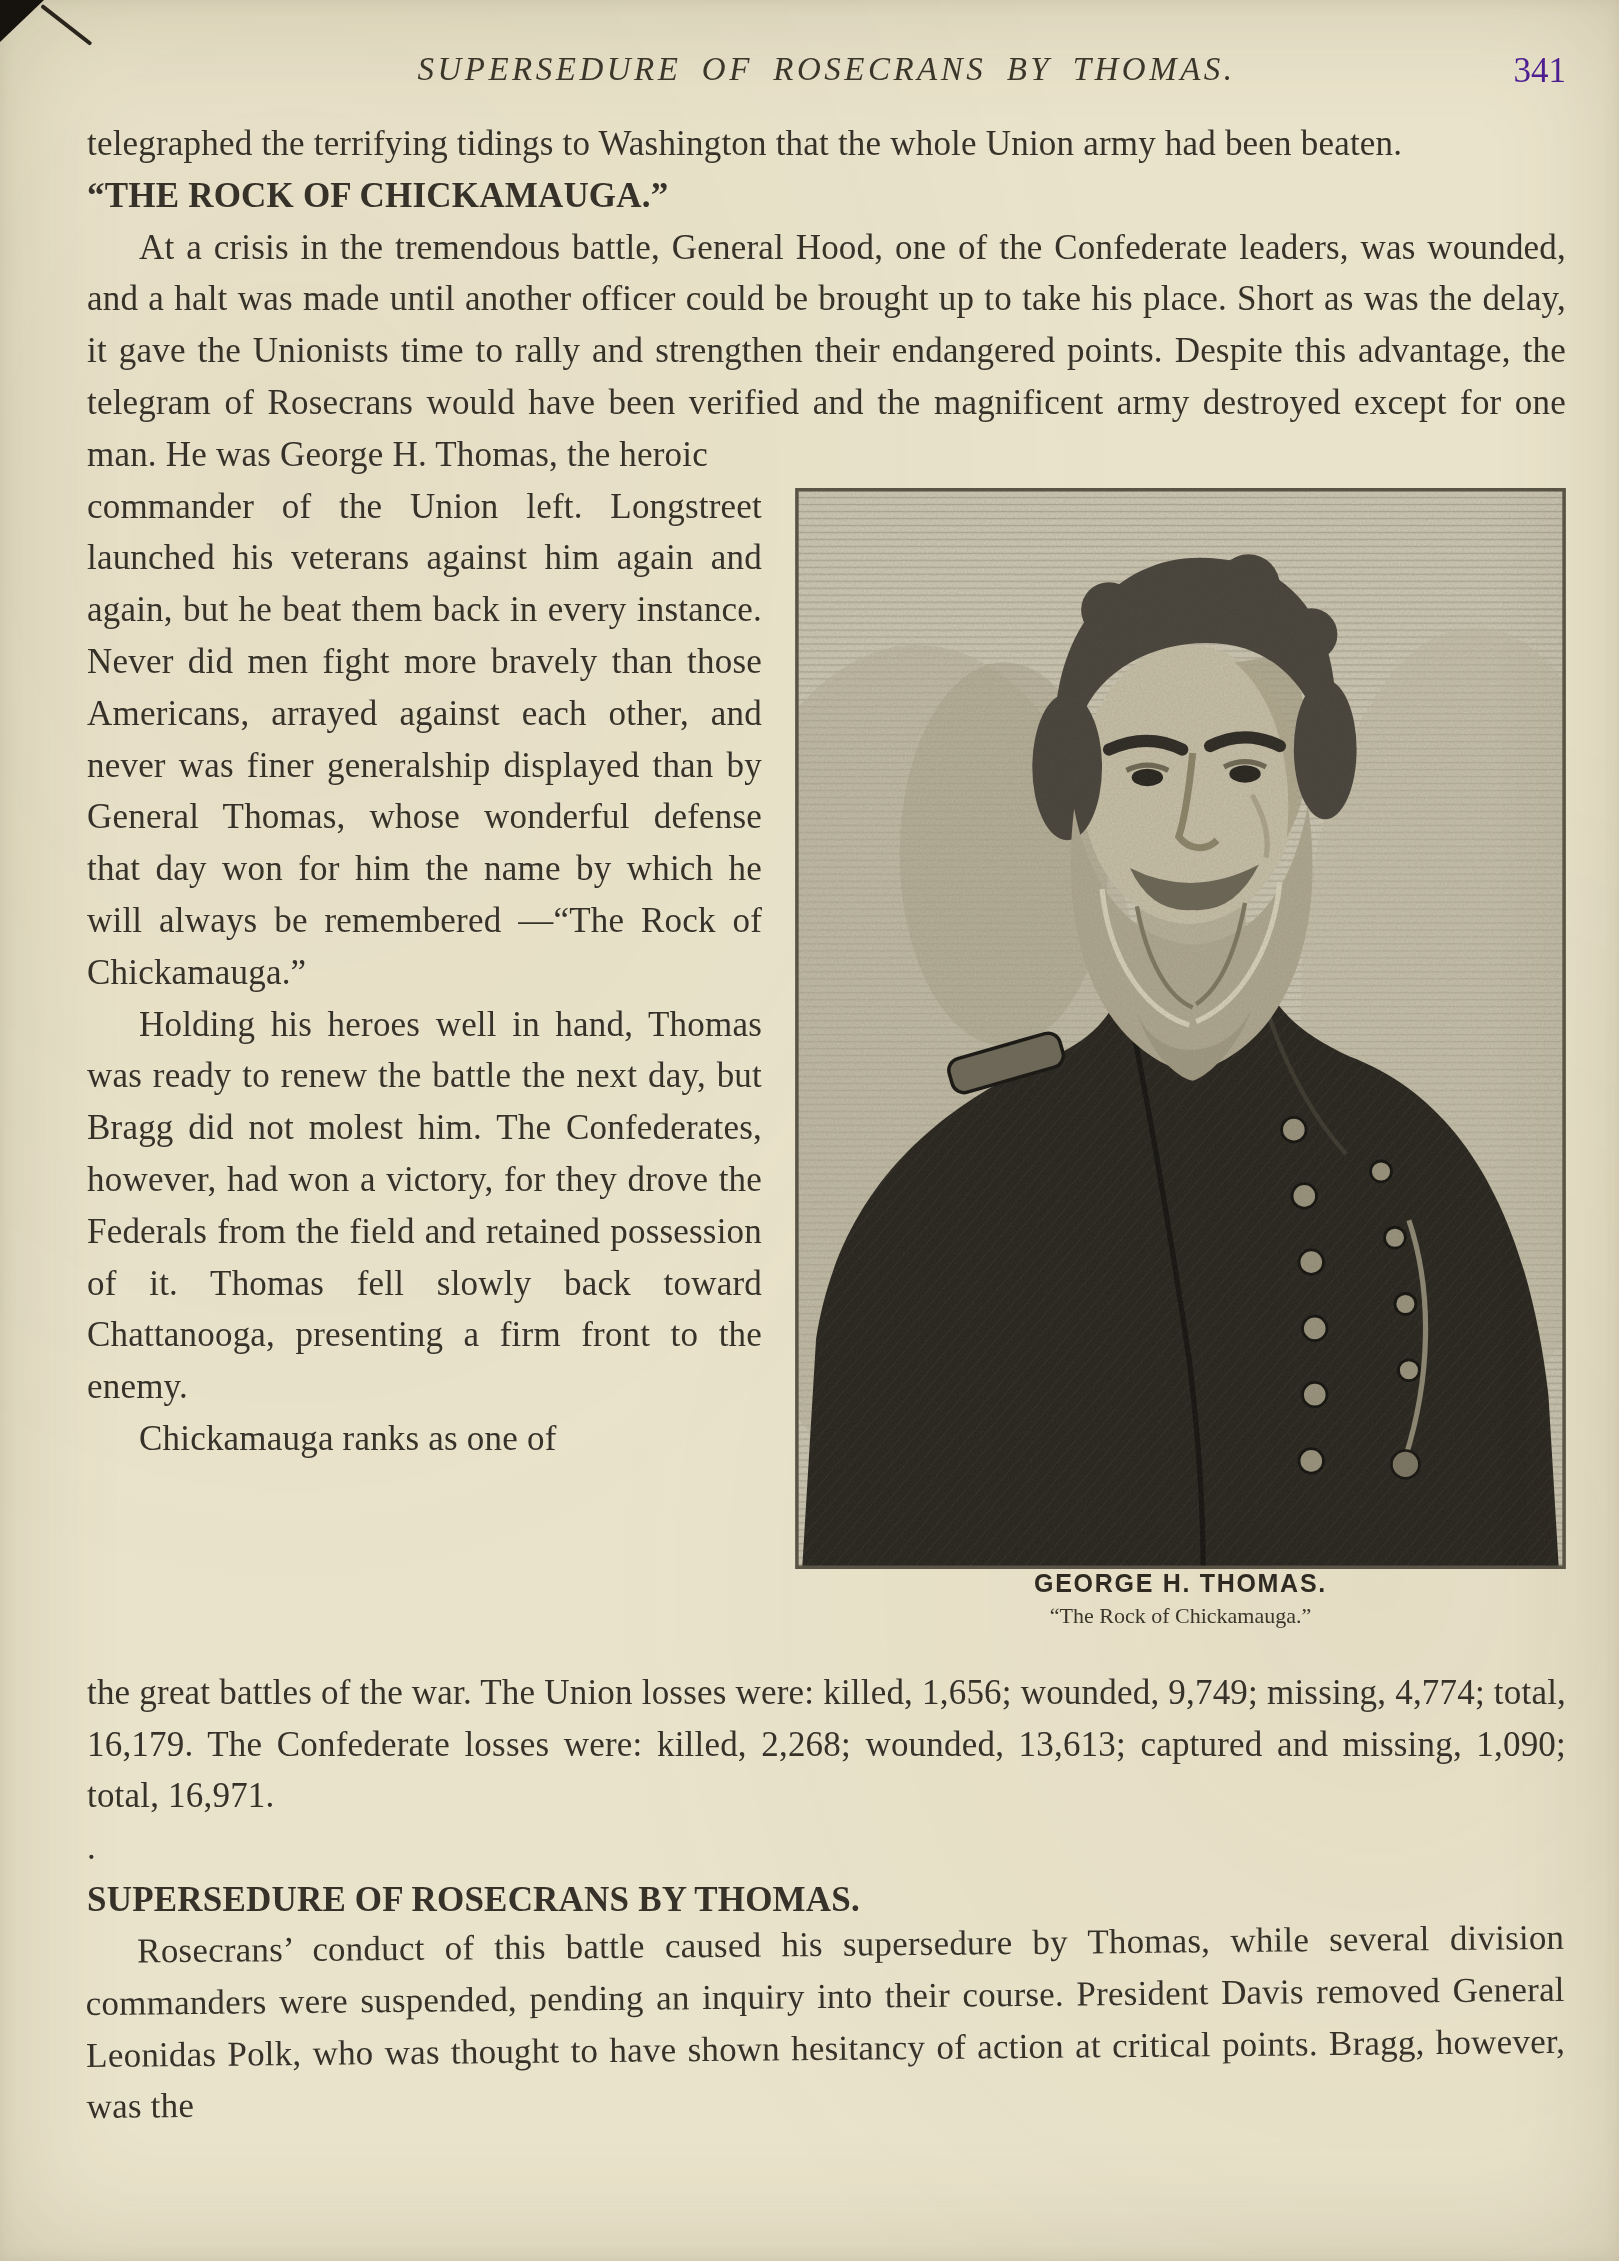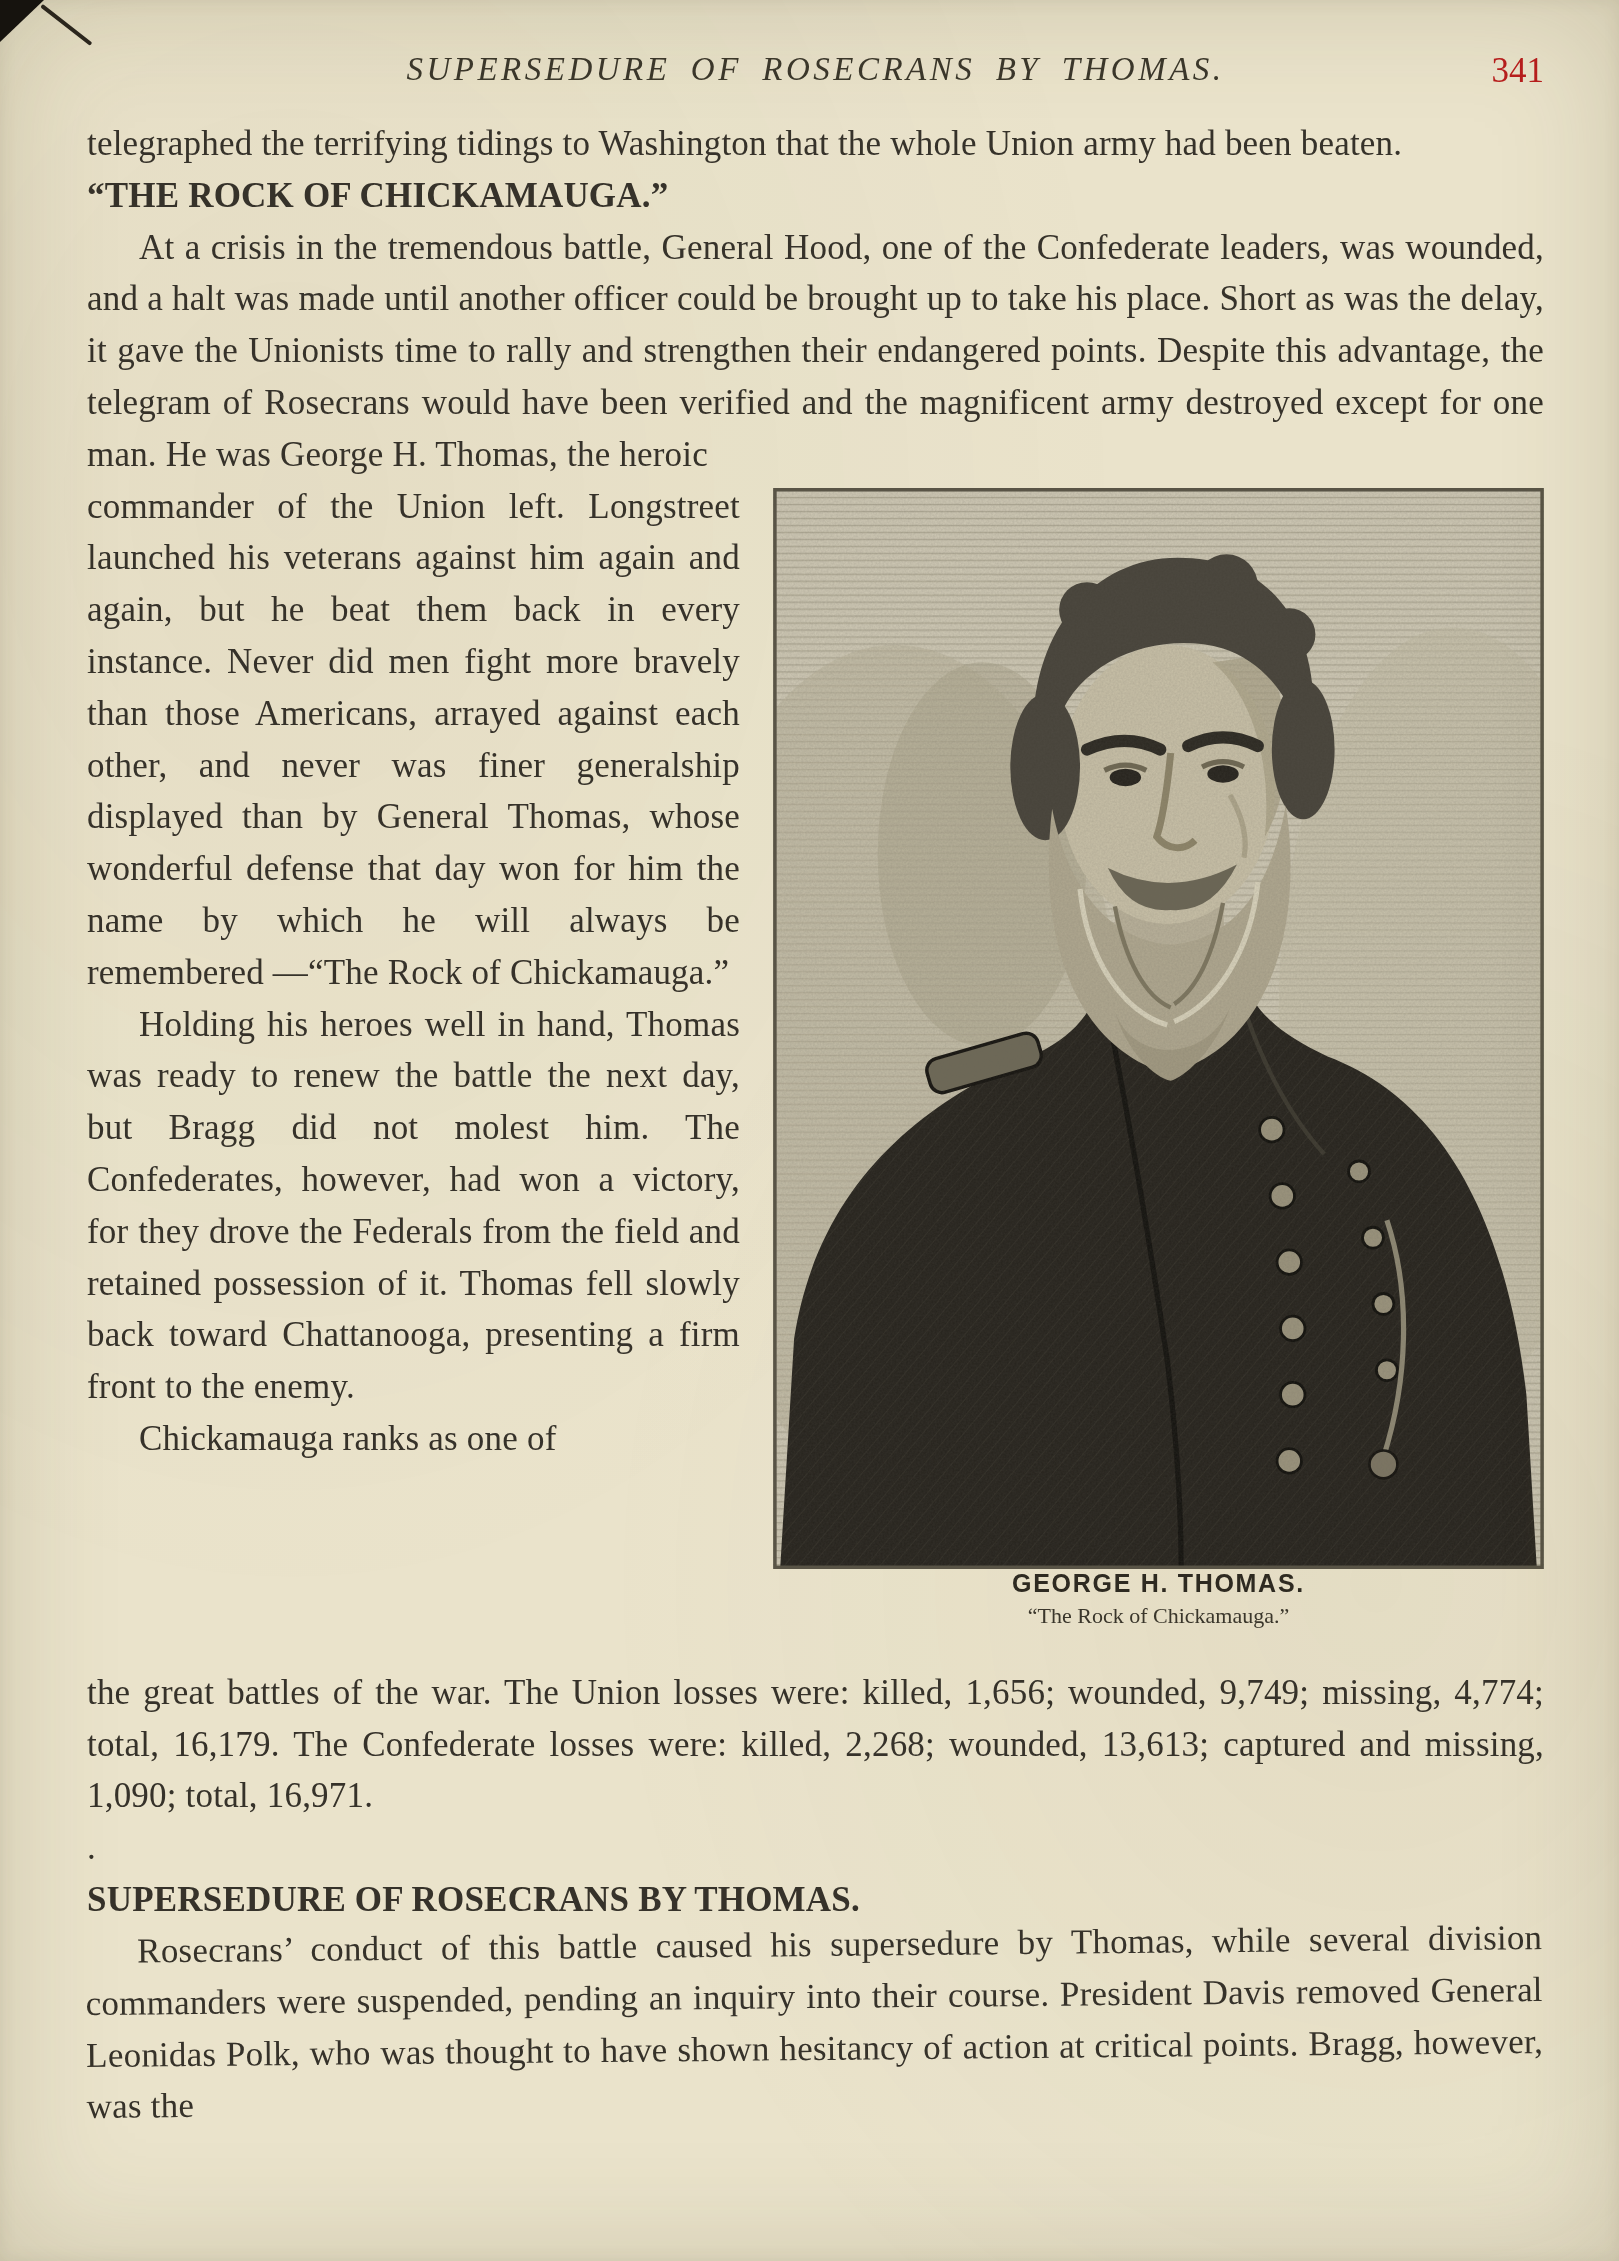--- a/index.html
+++ b/index.html
@@ -11,33 +11,33 @@
       radial-gradient(ellipse at 85% 70%, rgba(125,110,70,0.06), transparent 40%),
       #eae3cb;
     position: relative; overflow: hidden;
     font-family: "Liberation Serif", "DejaVu Serif", serif;
     color: #343026;
   }
   body::after {
     content: ""; position: absolute; inset: 0; pointer-events: none;
     box-shadow: inset 0 0 122px rgba(90,78,46,0.20), inset 0 0 17.4px rgba(90,78,46,0.10);
   }
-  .page { position: relative; padding: 51px 76px 0 87px; height: 100%; }
+  .page { position: relative; padding: 51px 54px 0 87px; height: 100%; }
 
   
   .corner-mark { position: absolute; top: 0; left: 0; width: 0; height: 0;
     border-top: 42px solid #16130e; border-right: 44px solid transparent; z-index: 5; }
   .scratch-mark { position: absolute; top: 23px; left: 35px; width: 63px; height: 3.5px;
     background: #2b261d; transform: rotate(38deg); border-radius: 1.7px; z-index: 5; }
 
   .running-head { position: relative; text-align: center; font-style: italic;
     font-size: 33px; letter-spacing: 3.5px; word-spacing: 8.7px; color: #3b372b;
     margin-bottom: 30px; }
   .page-number { position: absolute; right: 0; top: 0; font-style: normal;
-    letter-spacing: 0; word-spacing: 0; font-size: 35px; color: #b91c1c; }
+    letter-spacing: 0; word-spacing: 0; font-size: 35px; color: #4c1d95; }
 
   .body-text p { margin: 0; font-size: 35px; line-height: 1.48; text-align: justify;
     letter-spacing: 0.2px; color: #36322a; }
   .indent { text-indent: 52px; }
 
   .sc-heading { text-align: center; font-size: 29px; font-weight: bold;
     letter-spacing: 2.2px; margin: 15.7px 0 10.5px; color: #332f26; }
   .sc-heading2 { text-align: center; font-size: 28px; font-weight: bold;
     letter-spacing: 2.2px; margin: 3.5px 0 23px; color: #332f26; }
   .stray-dot { text-align: center; font-size: 26px; line-height: 19px;

